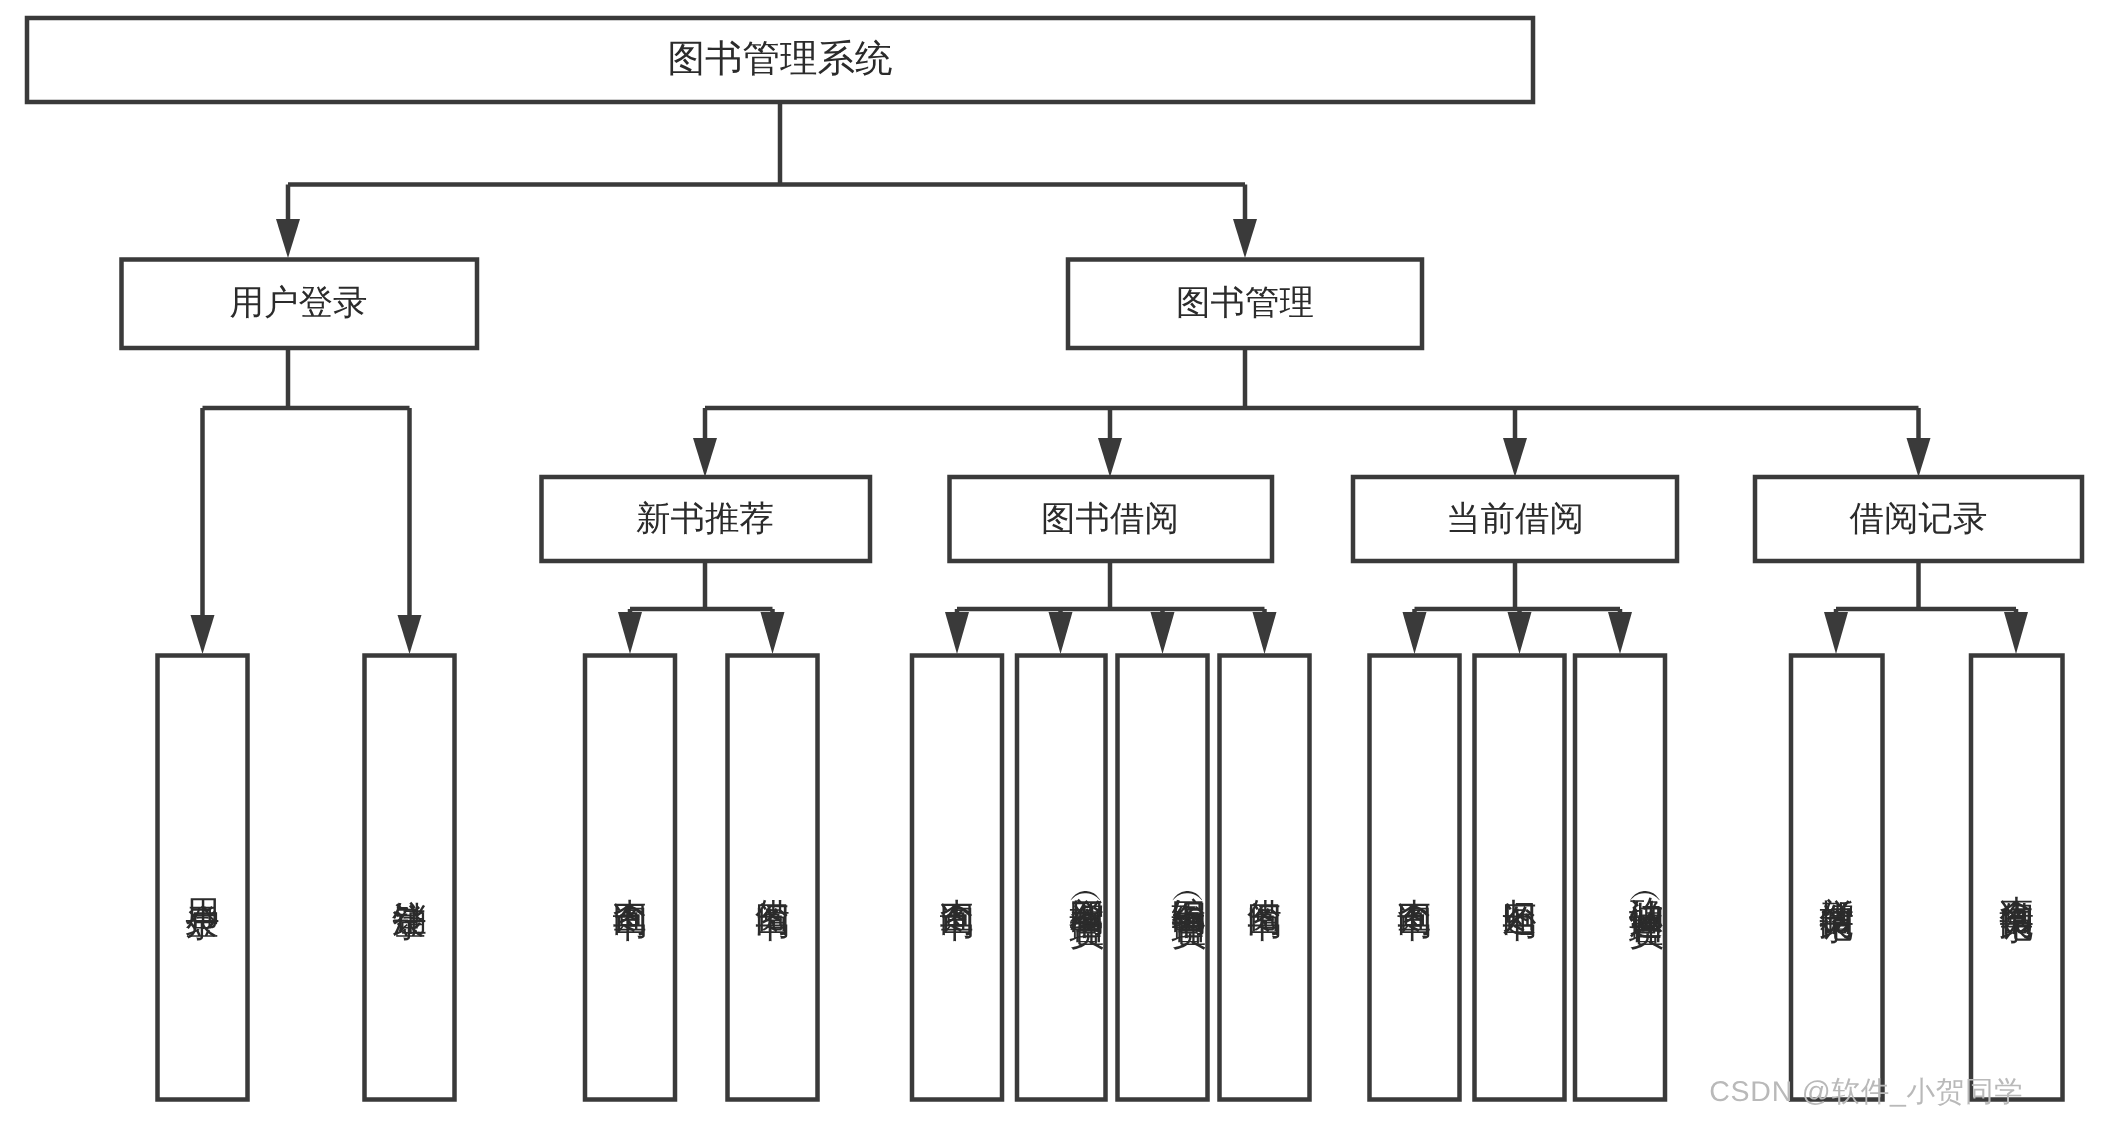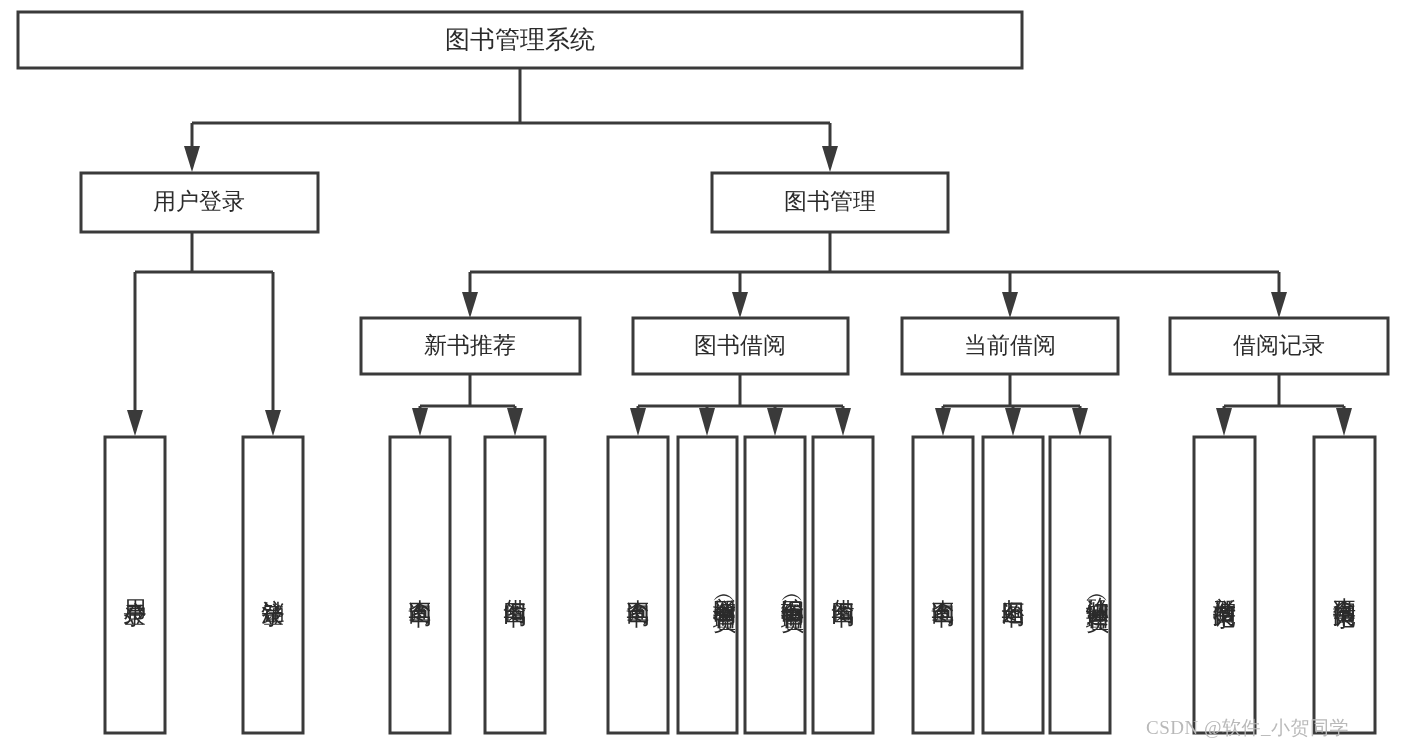--- a/index.html
+++ b/index.html
@@ -63,21 +63,21 @@
     line-height: 1.08;
     color: #2b2b2b;
     letter-spacing: 2px;
     white-space: nowrap;
     pointer-events: none;
   }
   .watermark {
     position: absolute;
     right: 10px;
     bottom: 6px;
-    font-family: Liberation Serif, serif;
+    font-family: Liberation Sans, sans-serif;
     font-size: 19px;
     color: #b9b9b9;
     white-space: nowrap;
     letter-spacing: 0.5px;
   }
 </style>
 </head>
 <body>
 
 <div id="diagram-root">

